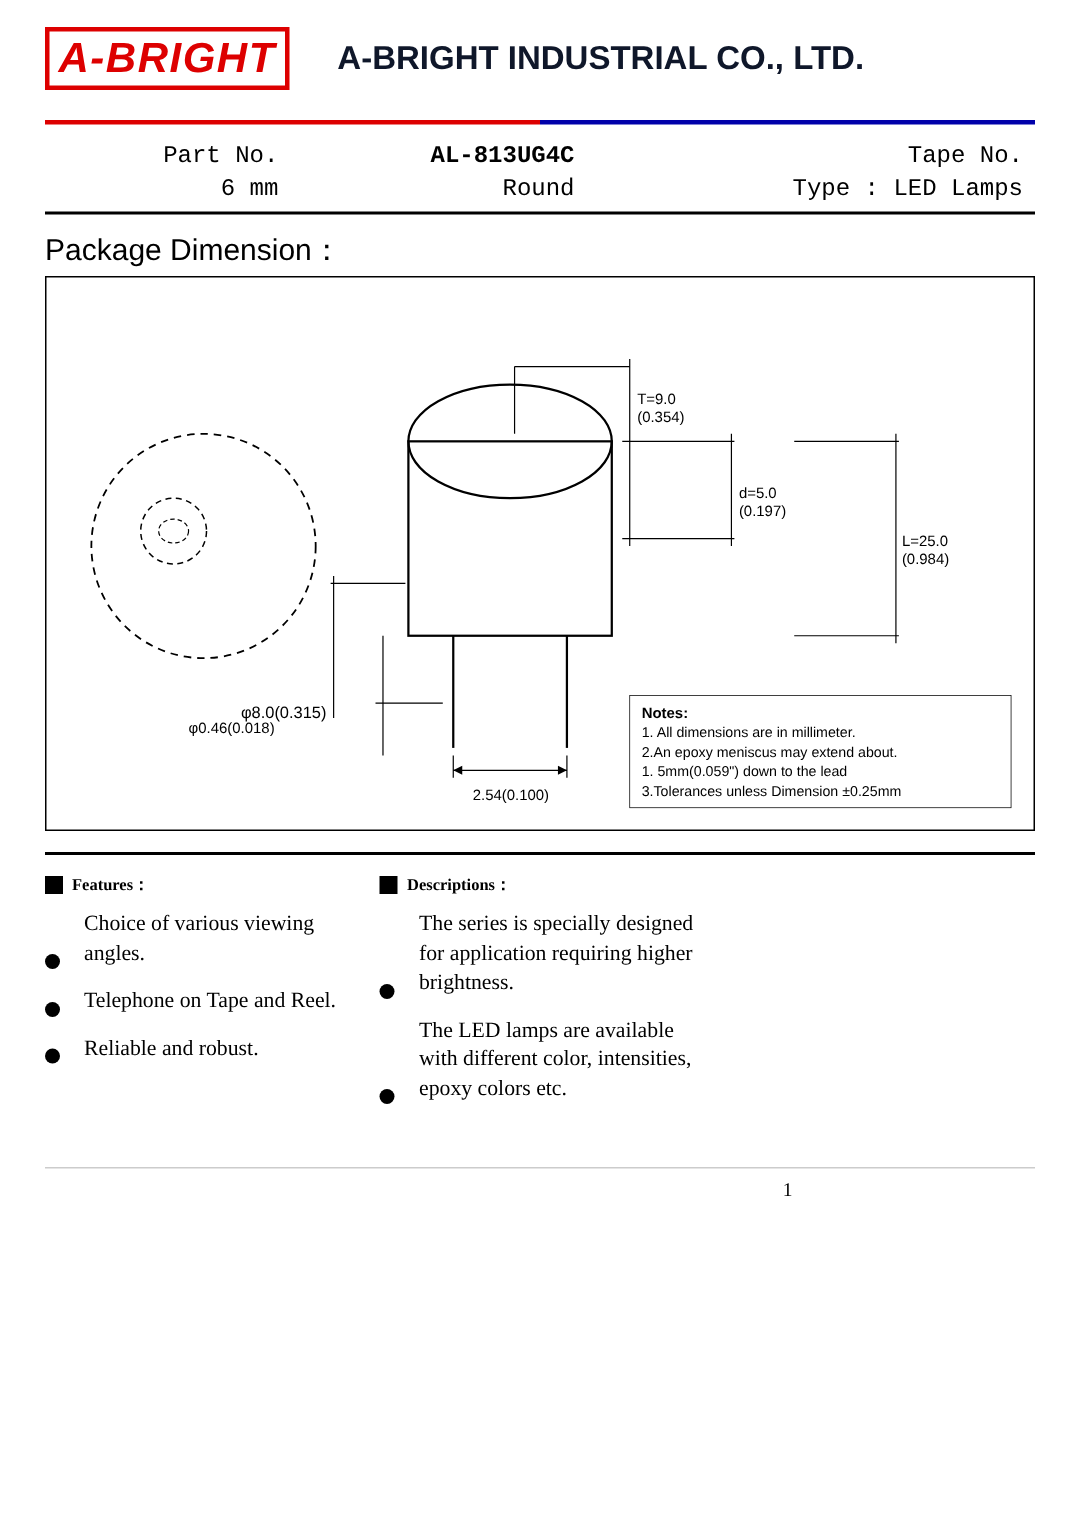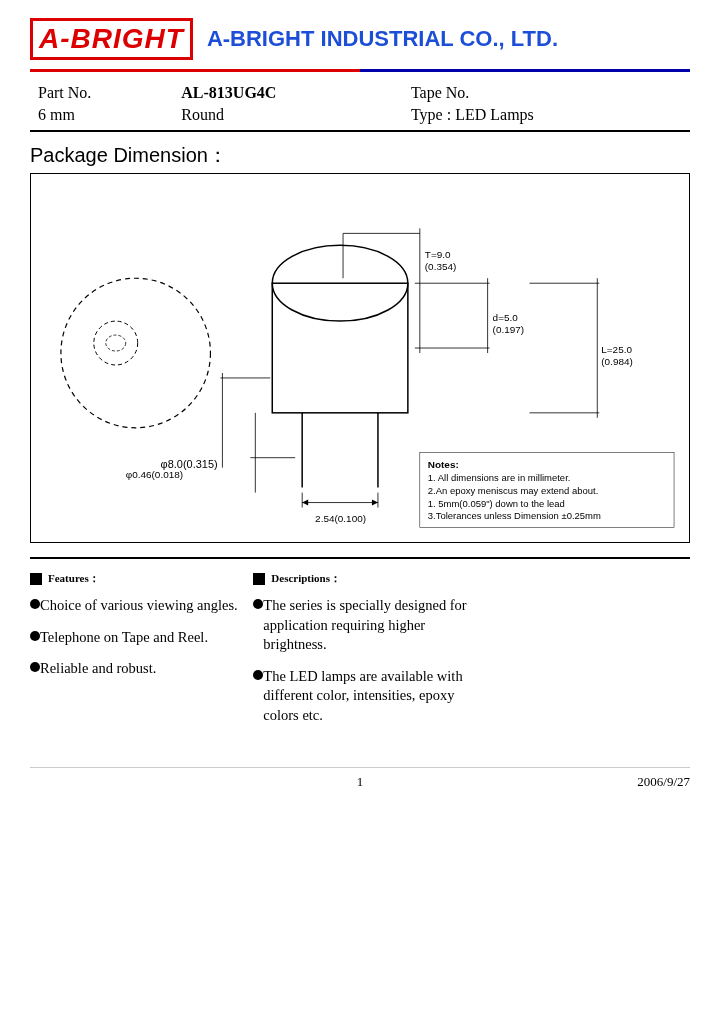--- a/index.html
+++ b/index.html
@@ -10,55 +10,56 @@
       font-family: 'Times New Roman', Times, serif;
       font-size: 15px;
       color: #000;
       padding: 18px 30px 18px 30px;
     }
 
     
     .header {
       display: flex;
       align-items: center;
-      gap: 14px;
-      margin-bottom: 9px;
+      gap: 32px;
+      margin-bottom: 20px;
     }
     .logo-text {
       font-size: 28px;
       font-weight: 900;
       font-style: italic;
       color: #d00;
       border: 3px solid #d00;
       padding: 2px 6px;
       letter-spacing: 1px;
       font-family: Arial, sans-serif;
     }
     .company-name {
       font-size: 22px;
       font-weight: bold;
       font-family: Arial, sans-serif;
-      color: #1d4ed8;
+      color: #0f172a;
     }
     .header-line {
       height: 3px;
       background: linear-gradient(to right, #d00 50%, #00a 50%);
       margin-bottom: 10px;
     }
 
     
     .part-info {
       width: 100%;
       border-collapse: collapse;
       margin-bottom: 4px;
     }
     .part-info td {
-      text-align: left;
+      text-align: right;
       padding: 2px 8px;
       font-size: 16px;
+      font-family: Liberation Mono, monospace;
     }
     .part-no-value { font-size: 20px; font-weight: bold; }
     .part-info-divider {
       border: none;
       border-top: 2px solid #000;
       margin-bottom: 10px;
     }
 
     
     .package-label {
@@ -109,22 +110,22 @@
     .square-bullet {
       width: 12px;
       height: 12px;
       background: #000;
       display: inline-block;
       flex-shrink: 0;
     }
 
     .bullet-item {
       display: flex;
-      align-items: flex-start;
-      gap: 0;
+      align-items: flex-end;
+      gap: 16px;
       margin-bottom: 12px;
       font-size: 14.5px;
       line-height: 1.35;
     }
     .circle-bullet {
       width: 10px;
       height: 10px;
       border-radius: 50%;
       background: #000;
       display: inline-block;
@@ -267,14 +268,13 @@
       <span>The LED lamps are available with different color, intensities, epoxy colors etc.</span>
     </div>
   </div>
 
 
 </div>
 
 <div class="footer">
   <span style="flex:1"></span>
   <span style="flex:1; text-align:center;">1</span>
-  <span style="flex:1; text-align:right;">2006/9/27</span>
 </div>
 
 </body></html>

